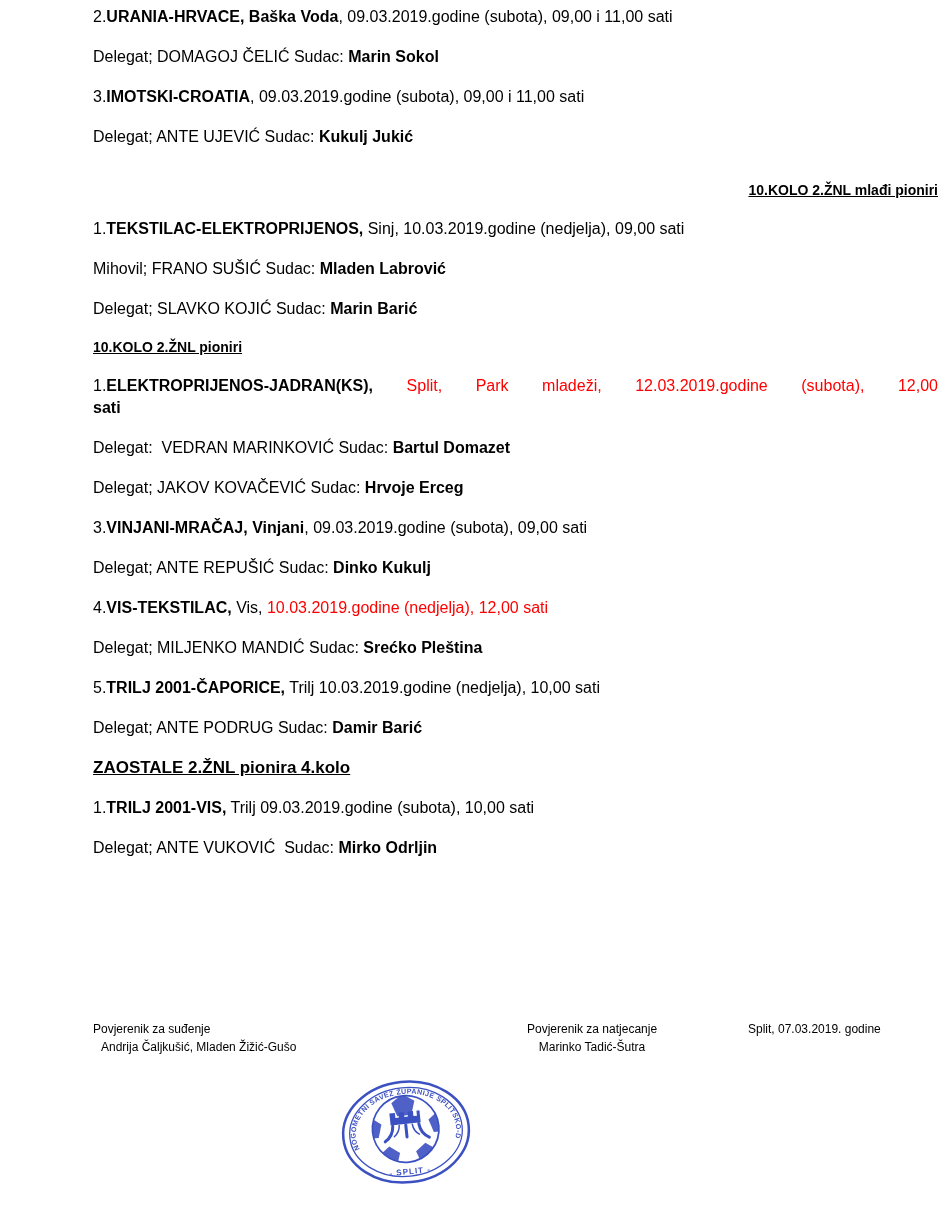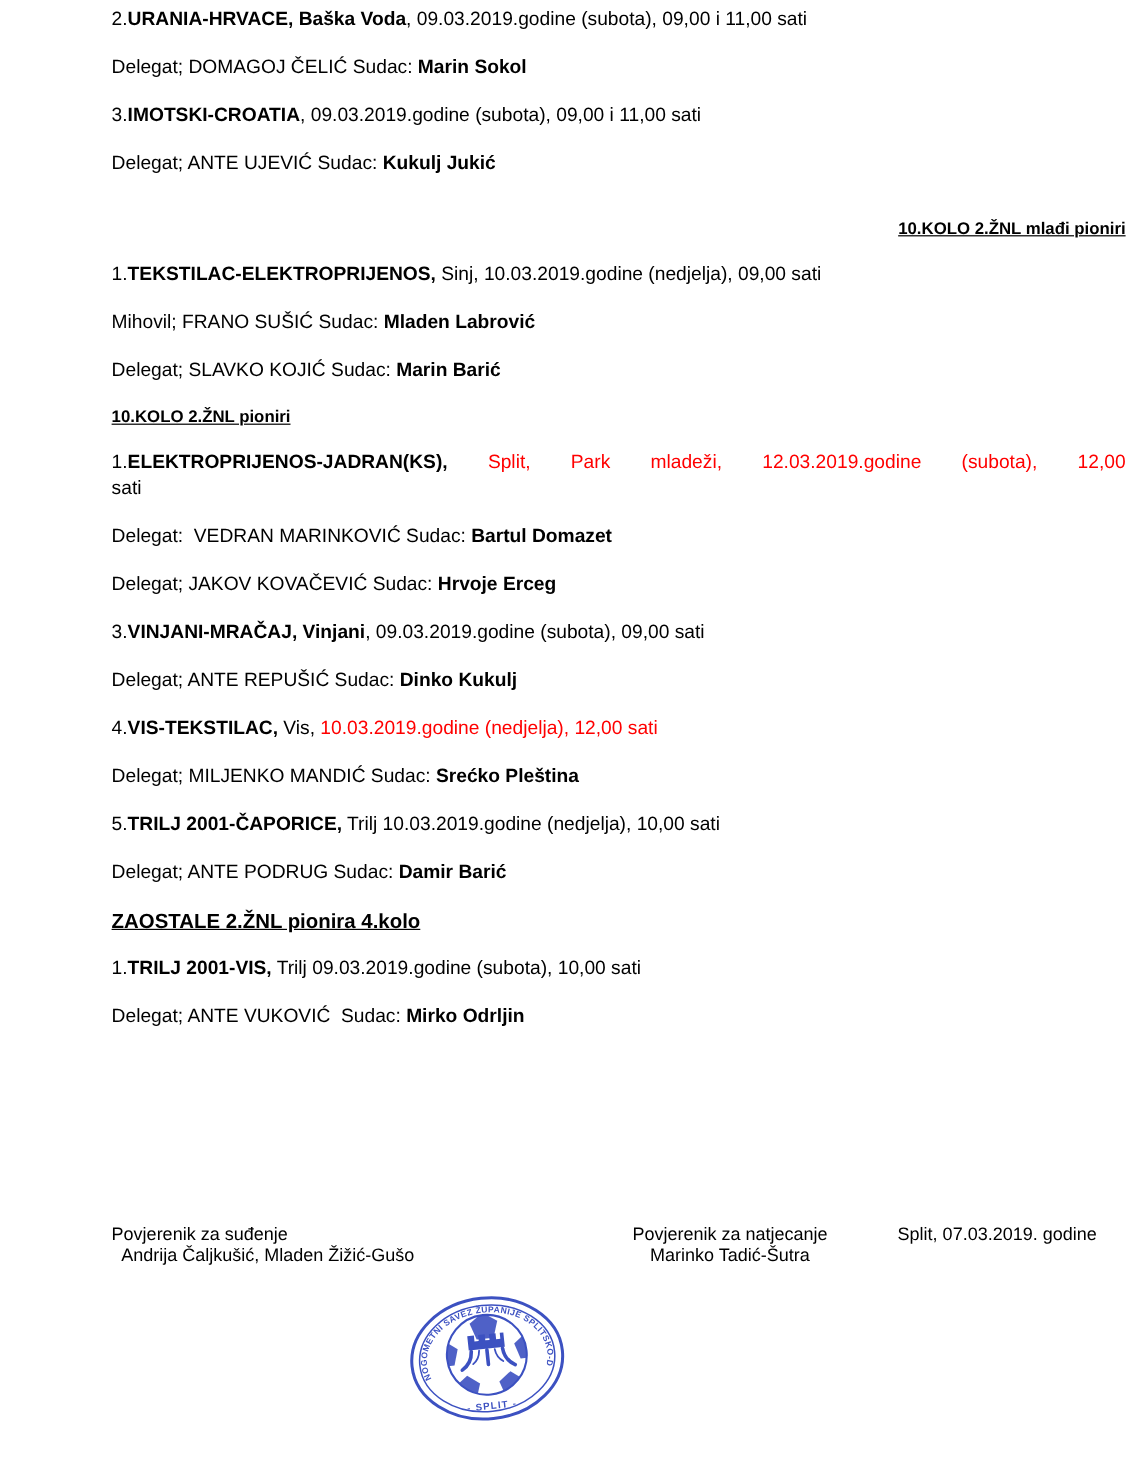--- a/index.html
+++ b/index.html
@@ -10,22 +10,22 @@
   }
   .doc{position:absolute;left:93px;top:0;width:845px;padding-top:6px;}
   p.line{margin:0 0 18px 0;font-size:16px;line-height:22px;white-space:normal;}
   p.official{white-space:pre-wrap;}
   .seg-b{font-weight:bold;}
   .seg-r{color:#ff0000;}
   p.heading-sm{font-size:14px;line-height:19px;font-weight:bold;text-decoration:underline;}
   p.heading-lg{font-size:17px;line-height:22px;font-weight:bold;text-decoration:underline;}
   p.gap-before{margin-top:33px;text-align:right;}
   .justify-line{display:block;text-align:justify;text-align-last:justify;}
-  .tail{display:block;text-align:left;}
-  .footer{position:relative;margin-top:75px;height:40px;font-size:15px;line-height:18px;}
+  .tail{display:block;text-align:left;font-weight:bold;}
+  .footer{position:relative;margin-top:75px;height:40px;font-size:12px;line-height:18px;}
   .footer .col-left{position:absolute;left:0;top:0;}
   .footer .col-left .names{padding-left:8px;}
   .footer .col-mid{position:absolute;left:434px;top:0;text-align:center;}
   .footer .col-right{position:absolute;left:655px;top:0;}
   .stamp{position:absolute;left:340px;top:1078px;width:132px;height:108px;transform:rotate(-6deg);opacity:0.93;}
 </style>
 </head>
 <body>
 
 <div class="doc">

